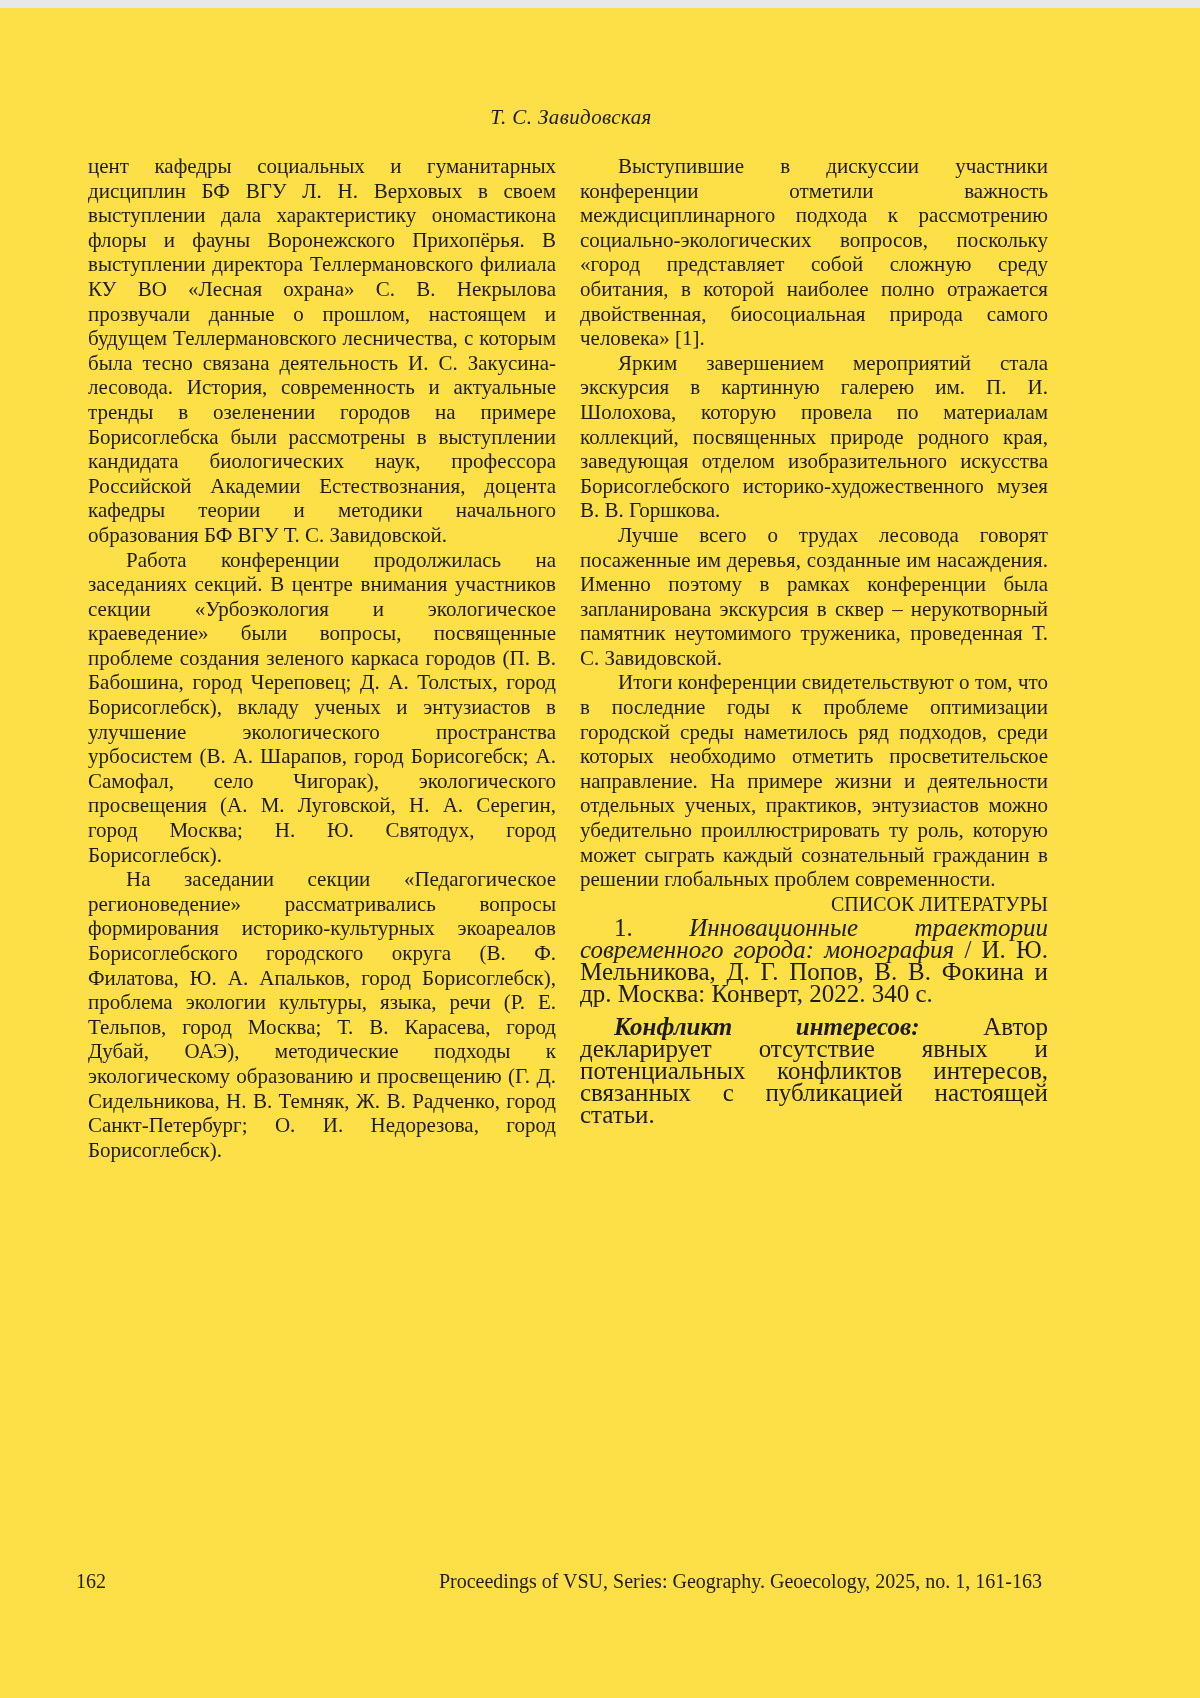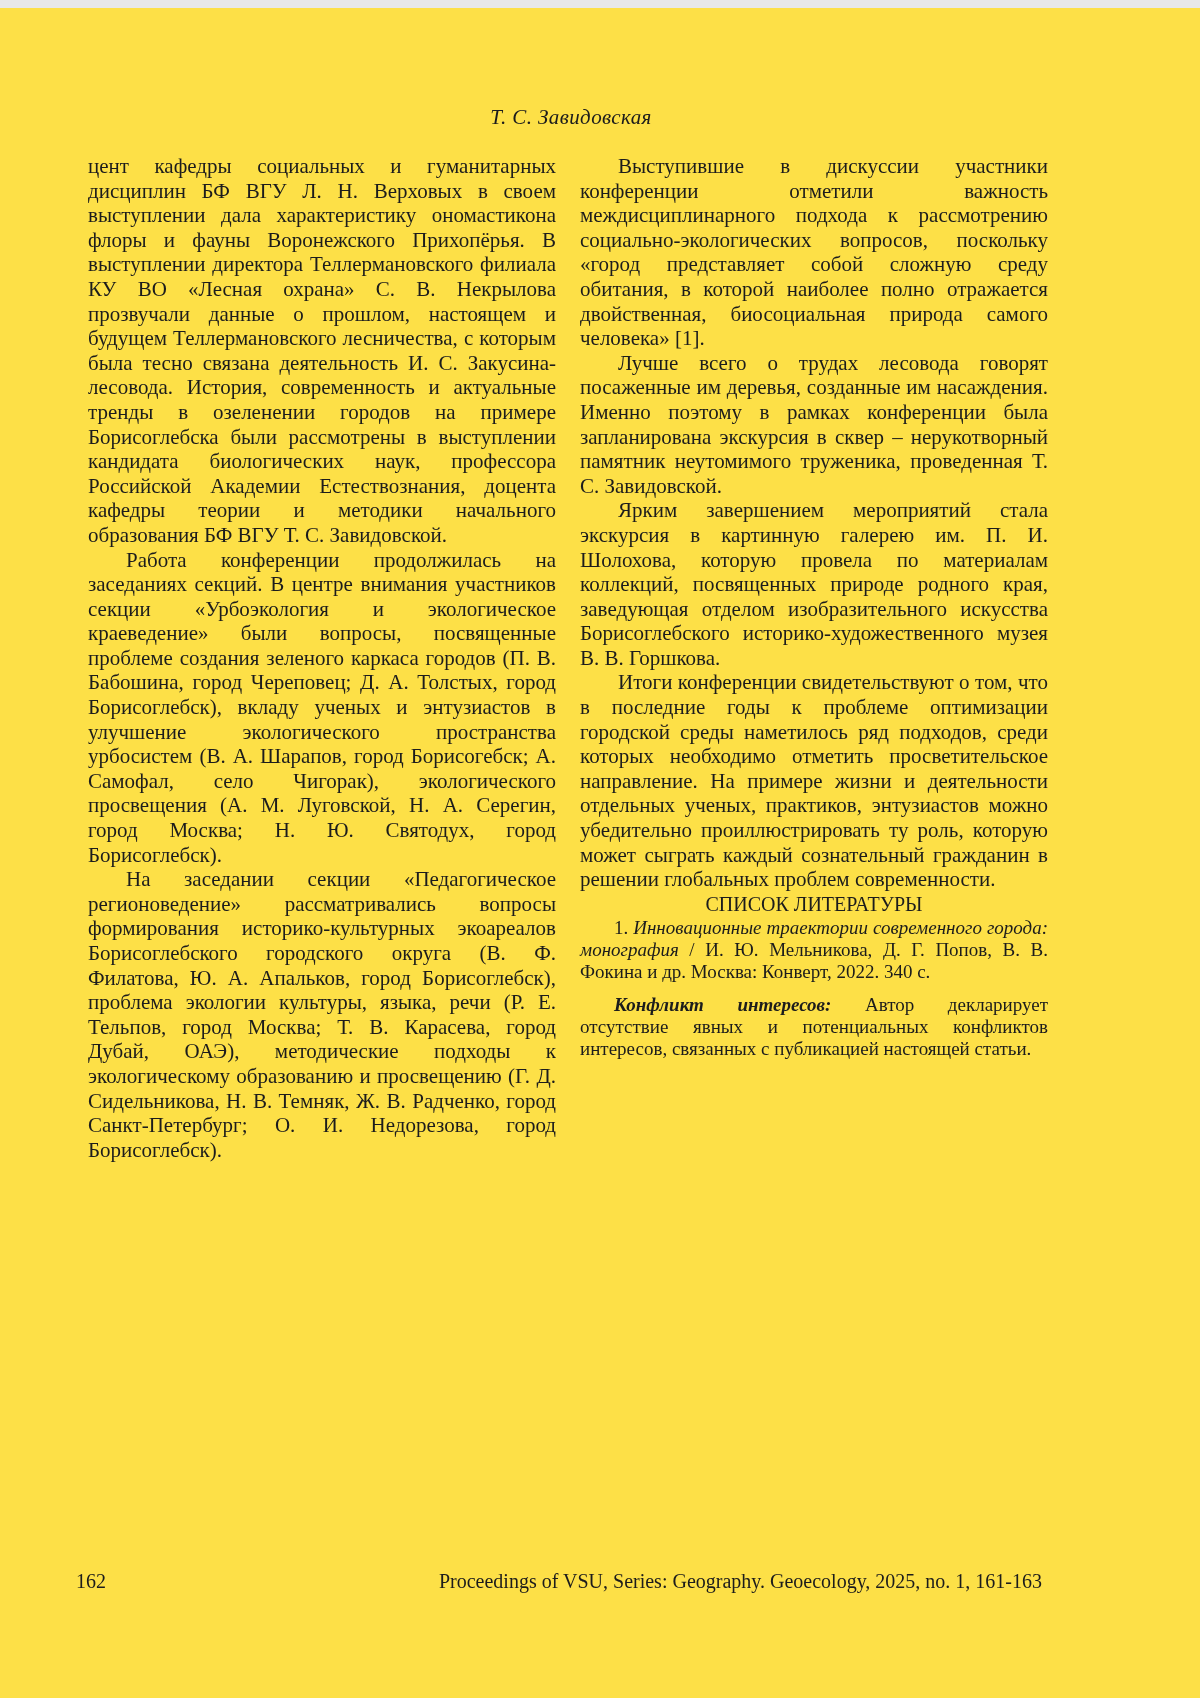--- a/index.html
+++ b/index.html
@@ -28,28 +28,28 @@
   .col {
     width:468px;
     font-size:21px;
     line-height:24.6px;
     text-align:justify;
     hyphens:auto;
   }
   .col p { margin:0; text-indent:38px; }
   .col p.no-indent { text-indent:0; }
   .ref-heading {
-    text-align:center;
+    text-align:right;
     text-indent:0 !important;
     font-size:20px;
     line-height:25px;
     margin:0;
   }
   .reference, .conflict {
-    font-size:19px;
+    font-size:25px;
     line-height:22px;
     text-indent:34px !important;
   }
   .conflict { margin-top:11px !important; }
   .ref-italic { font-style:italic; }
   .conflict-lead { font-weight:bold; font-style:italic; }
   .dates {
     margin-top:9px !important;
     text-align:right;
     text-indent:0 !important;
@@ -76,22 +76,22 @@
   <div class="columns">
 
     <div class="col">
       <p class="no-indent">цент кафедры социальных и гуманитарных дисциплин БФ ВГУ Л. Н. Верховых в своем выступлении дала характеристику ономастикона флоры и фауны Воронежского Прихопёрья. В выступлении директора Теллермановского филиала КУ ВО «Лесная охрана» С. В. Некрылова прозвучали данные о прошлом, настоящем и будущем Теллермановского лесничества, с которым была тесно связана деятельность И. С. Закусина-лесовода. История, современность и актуальные тренды в озеленении городов на примере Борисоглебска были рассмотрены в выступлении кандидата биологических наук, профессора Российской Академии Естествознания, доцента кафедры теории и методики начального образования БФ ВГУ Т. С. Завидовской.</p>
       <p>Работа конференции продолжилась на заседаниях секций. В центре внимания участников секции «Урбоэкология и экологическое краеведение» были вопросы, посвященные проблеме создания зеленого каркаса городов (П. В. Бабошина, город Череповец; Д. А. Толстых, город Борисоглебск), вкладу ученых и энтузиастов в улучшение экологического пространства урбосистем (В. А. Шарапов, город Борисогебск; А. Самофал, село Чигорак), экологического просвещения (А. М. Луговской, Н. А. Серегин, город Москва; Н. Ю. Святодух, город Борисоглебск).</p>
       <p>На заседании секции «Педагогическое регионоведение» рассматривались вопросы формирования историко-культурных экоареалов Борисоглебского городского округа (В. Ф. Филатова, Ю. А. Апальков, город Борисоглебск), проблема экологии культуры, языка, речи (Р. Е. Тельпов, город Москва; Т. В. Карасева, город Дубай, ОАЭ), методические подходы к экологическому образованию и просвещению (Г. Д. Сидельникова, Н. В. Темняк, Ж. В. Радченко, город Санкт-Петербург; О. И. Недорезова, город Борисоглебск).</p>
     </div>
 
     <div class="col">
       <p>Выступившие в дискуссии участники конференции отметили важность междисциплинарного подхода к рассмотрению социально-экологических вопросов, поскольку «город представляет собой сложную среду обитания, в которой наиболее полно отражается двойственная, биосоциальная природа самого человека» [1].</p>
+      <p>Ярким завершением мероприятий стала экскурсия в картинную галерею им. П. И. Шолохова, которую провела по материалам коллекций, посвященных природе родного края, заведующая отделом изобразительного искусства Борисоглебского историко-художественного музея В. В. Горшкова.</p>
       <p>Лучше всего о трудах лесовода говорят посаженные им деревья, созданные им насаждения. Именно поэтому в рамках конференции была запланирована экскурсия в сквер – нерукотворный памятник неутомимого труженика, проведенная Т. С. Завидовской.</p>
-      <p>Ярким завершением мероприятий стала экскурсия в картинную галерею им. П. И. Шолохова, которую провела по материалам коллекций, посвященных природе родного края, заведующая отделом изобразительного искусства Борисоглебского историко-художественного музея В. В. Горшкова.</p>
       <p>Итоги конференции свидетельствуют о том, что в последние годы к проблеме оптимизации городской среды наметилось ряд подходов, среди которых необходимо отметить просветительское направление. На примере жизни и деятельности отдельных ученых, практиков, энтузиастов можно убедительно проиллюстрировать ту роль, которую может сыграть каждый сознательный гражданин в решении глобальных проблем современности.</p>
 
       <p class="ref-heading">СПИСОК ЛИТЕРАТУРЫ</p>
 
       <p class="reference"><span>1. </span><span class="ref-italic">Инновационные траектории современного города: монография</span><span> / И. Ю. Мельникова, Д. Г. Попов, В. В. Фокина и др. Москва: Конверт, 2022. 340 с.</span></p>
 
       <p class="conflict"><span class="conflict-lead">Конфликт интересов:</span><span> Автор декларирует отсутствие явных и потенциальных конфликтов интересов, связанных с публикацией настоящей статьи.</span></p>
 
     </div>
 

